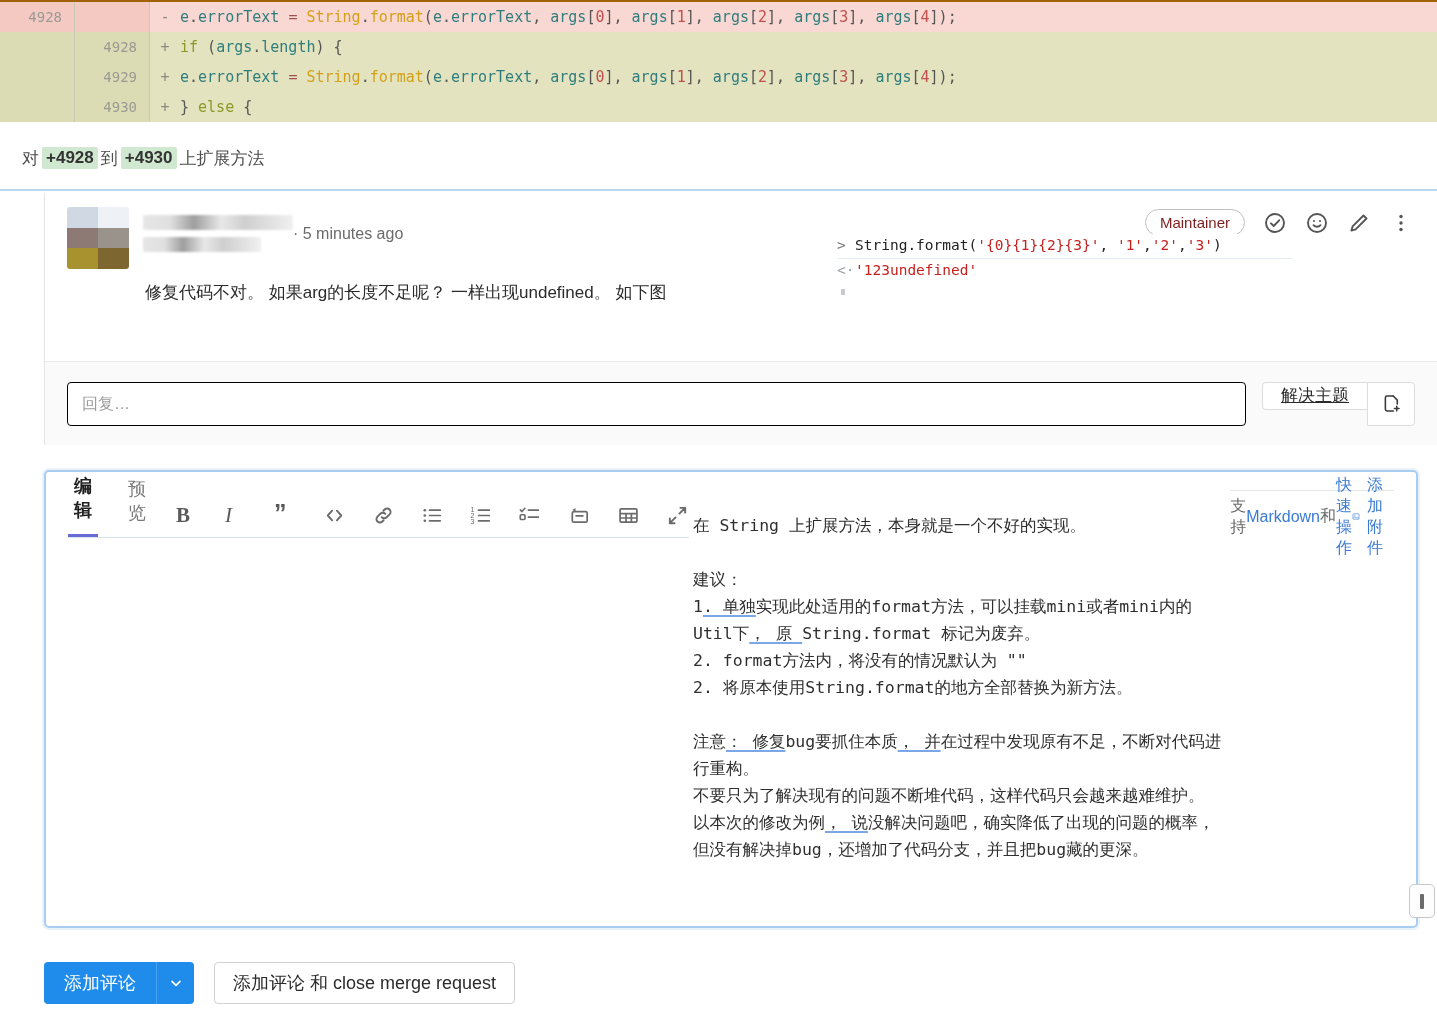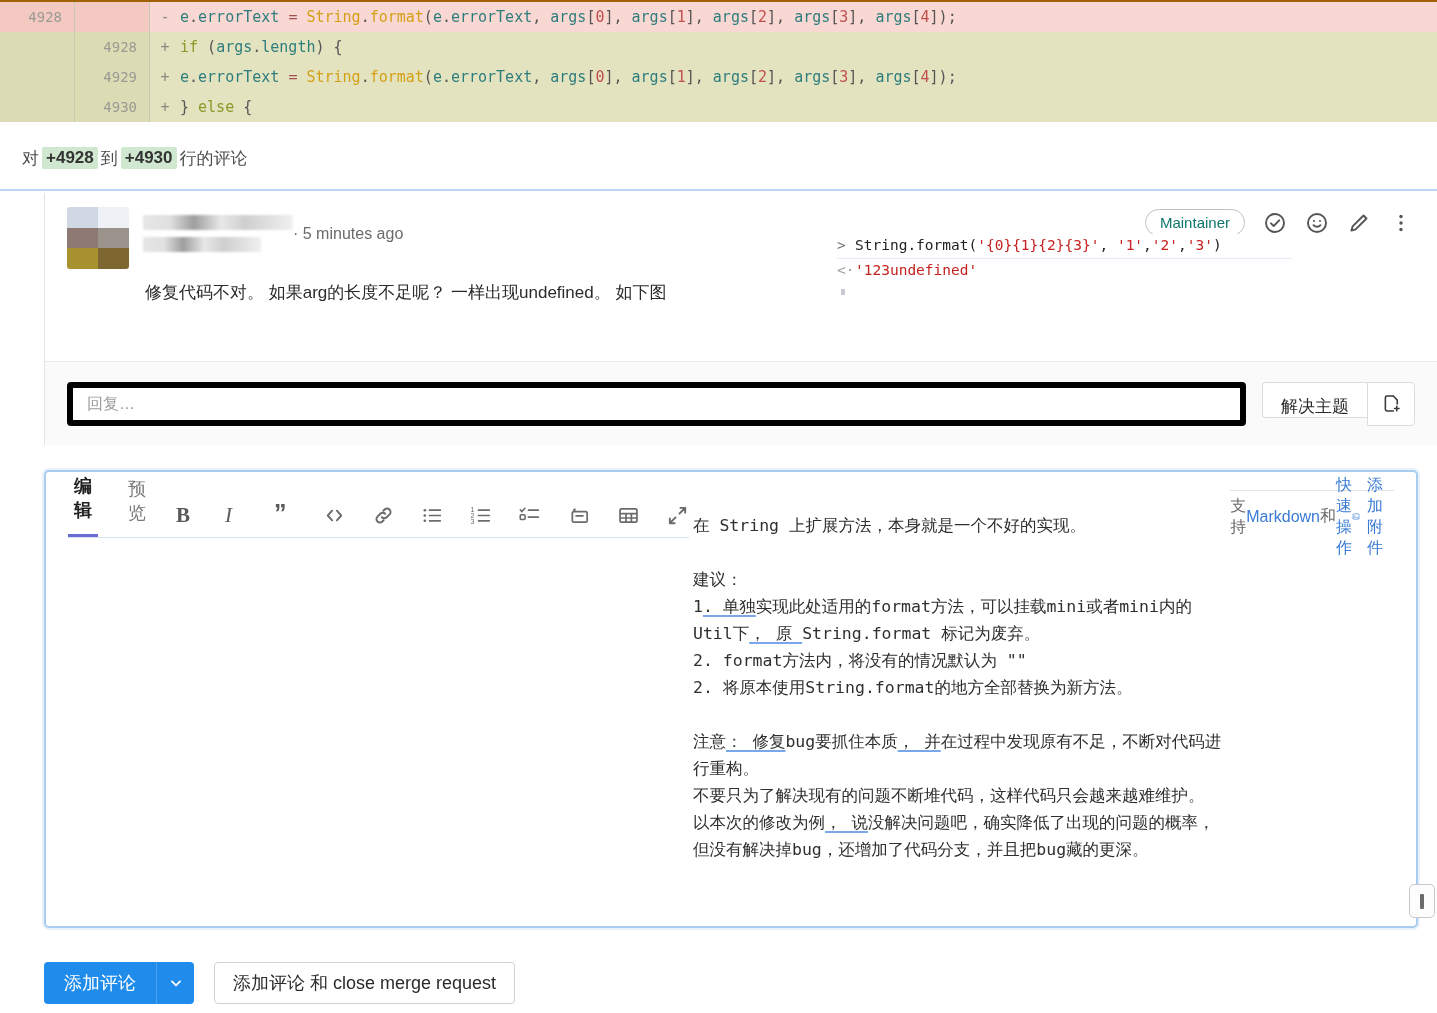--- a/index.html
+++ b/index.html
@@ -70,21 +70,21 @@
     background:linear-gradient(90deg,#e6e6e6 0%, #e0e0e0 18%, #9e9e9e 34%, #e8e8e8 52%, #cfcfcf 68%, #f0f0f0 100%);
     filter: blur(1.1px);
   }
   .redacted-wrap { display:flex; flex-direction:column; gap:7px; }
   .timeago { color:#6b6b6b; font-size:16px; }
   .note-actions {
     position:absolute; top:16px; right:24px; display:flex; align-items:center; gap:18px;
   }
   .badge-maintainer {
     border:1px solid #bfbfbf; border-radius:14px; padding:4px 14px;
-    font-size:15px; color:#0f766e; background:#fff;
+    font-size:15px; color:#7f1d1d; background:#fff;
   }
   .act-icon { width:24px; height:24px; color:#555; display:block; cursor:pointer; }
 
   .note-body {
     margin-top:10px; position:relative; padding-left:78px;
     font-size:17px; color:#2b2b2b; line-height:1.6;
   }
   .note-text { display:inline-block; vertical-align:top; max-width:620px; }
 
   
@@ -102,31 +102,32 @@
   .con-out { color:#c5221f; }
   .console-cursor { width:4px; height:6px; background:#c9c9d4; margin-left:4px; margin-top:5px; }
 
   
   .reply-row {
     position:absolute; left:0; right:0; bottom:0; height:84px;
     background:#fafafa; border-top:1px solid #eaeaea;
     display:flex; align-items:center; padding:0 22px;
   }
   .reply-input {
-    flex:1 1 auto; height:44px; border:6px solid #000000; border-radius:4px;
+    flex:1 1 auto; height:44px; border:1px solid #000000; border-radius:4px;
     background:#fff; padding:0 14px; font-size:16px; color:#999;
     font-family:"Liberation Sans", sans-serif;
   }
   .reply-input::placeholder { color:#9b9b9b; }
   .resolve-group { display:flex; margin-left:16px; }
   .btn-resolve {
-    height:36px; border:1px solid #dcdcdc; border-right:none;
-    border-radius:4px 0 0 4px; background:#fff; padding:12px 18px;
+    height:28px; border:1px solid #dcdcdc; border-right:none;
+    border-radius:4px 0 0 4px; background:#fff; padding:1px 18px;
     font-size:17px; color:#2b2b2b; cursor:pointer;
     font-family:"Liberation Sans", sans-serif;
+    text-decoration:underline;
   }
   .btn-newissue {
     width:48px; height:44px; border:1px solid #dcdcdc; border-radius:0 4px 4px 0;
     background:#fff; display:flex; align-items:center; justify-content:center;
     cursor:pointer; color:#3a3a3a;
   }
 
   
   .editor-outer {
     position:absolute; left:44px; top:470px; width:1374px; height:458px;
@@ -234,21 +235,21 @@
       <div class="sign">+</div>
       <div class="code"><span class="pl">        }</span> <span class="kw">else</span> <span class="pl">{</span></div>
     </div>
   </div>
 
   <div class="cmt-header">
     <span>对</span>
     <span class="hl">+4928</span>
     <span>到</span>
     <span class="hl">+4930</span>
-    <span>行的评论</span>
+    <span>上扩展方法</span>
   </div>
 
   <div class="thread">
     <div class="thread-inner">
 
       <div class="note">
         <div class="note-top">
           <div class="avatar">
             <i style="background:#cfd8e3"></i>
               <i style="background:#eef2f6"></i>

